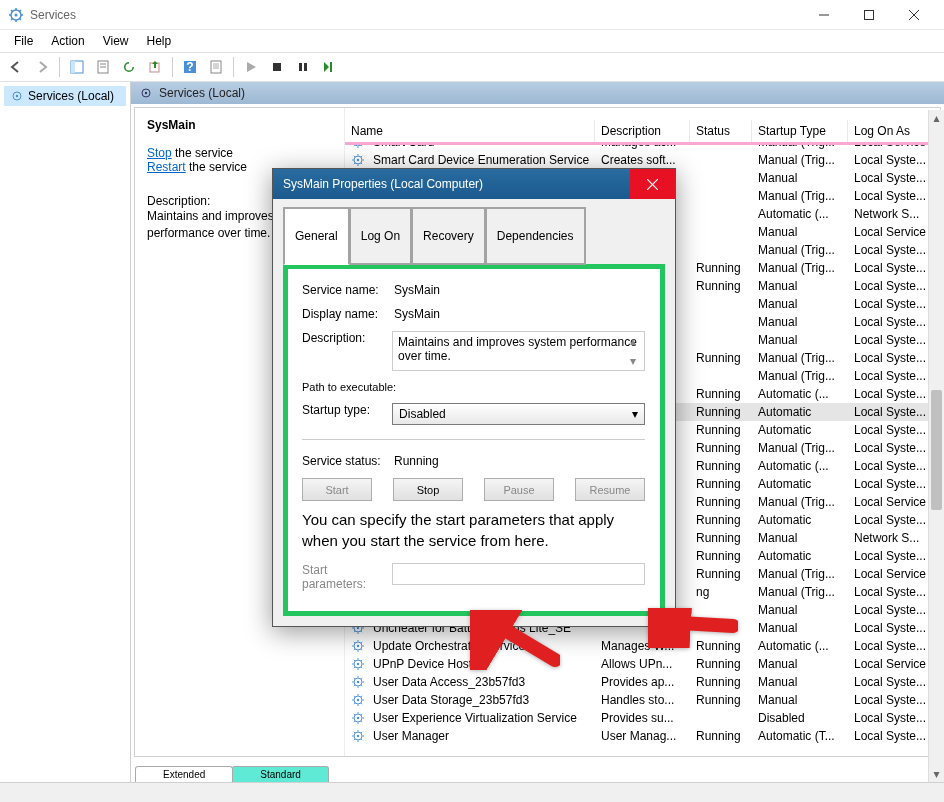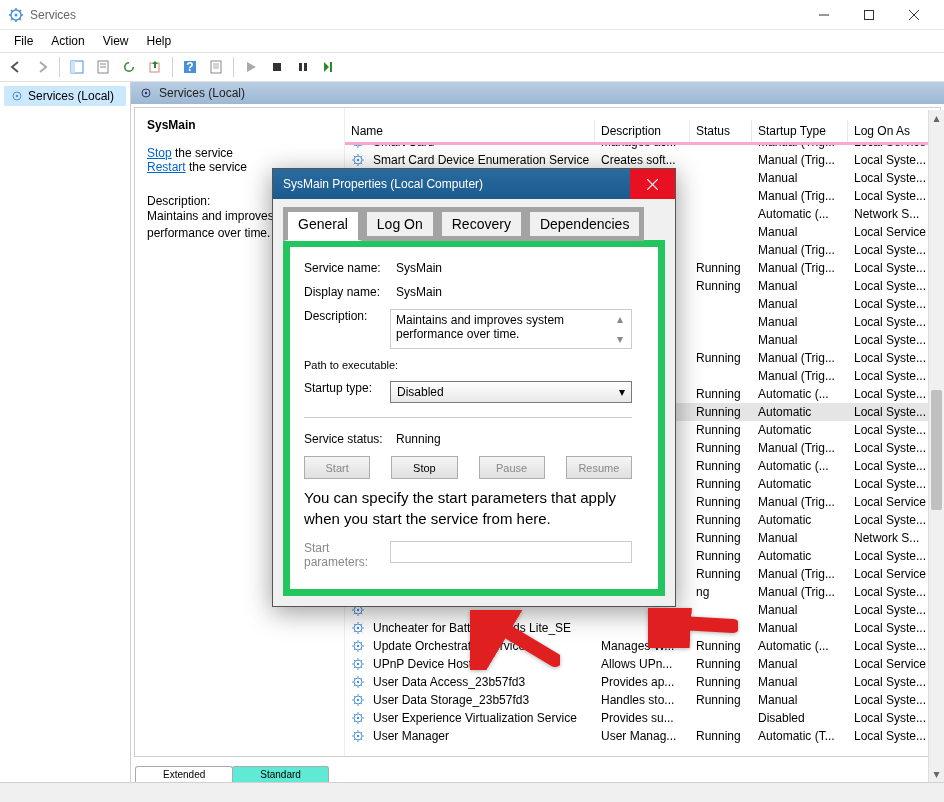--- a/index.html
+++ b/index.html
@@ -54,23 +54,23 @@
 
 
 .statusbar { height:20px; border-top:1px solid #d0d0d0; background:#f0f0f0;}
 
 
 .dialog { position:absolute; left:272px; top:168px; width:404px; background:#f0f0f0; border:1px solid #555; box-shadow:0 5px 25px rgba(0,0,0,0.4); z-index:100;}
 .dlg-title { background:#1b5a8e; background:linear-gradient(#2a6ca0,#1b5a8e); color:#fff; height:30px; display:flex; align-items:center; padding:0 10px;}
 .dlg-title .ttxt { flex:1;}
 .dlg-close { width:45px; height:30px; background:#e81123; color:#fff; display:flex; align-items:center; justify-content:center; margin-right:-10px;}
 .dlg-tabs { display:flex; padding:8px 10px 0 10px; background:#f0f0f0;}
-.dlg-tab { padding:4px 10px; border:5px solid #a3a3a3; background:#f0f0f0; margin-right:-1px; font-size:14px;}
+.dlg-tab { padding:20px 10px; border:2px solid #a3a3a3; background:#f0f0f0; margin-right:-1px; font-size:12px;}
 .dlg-tab.active { background:#fff; border-bottom:1px solid #fff; position:relative; z-index:2;}
-.dlg-panel { background:#fff; margin:0 10px 10px 10px; border:7px solid #22c55e; padding:14px 26px 10px 14px; margin-top:-1px;}
+.dlg-panel { background:#fff; margin:0 10px 10px 10px; border:5px solid #22c55e; padding:14px 15px 10px 14px; margin-top:-1px;}
 .frow { display:flex; margin-bottom:10px; align-items:flex-start;}
 .frow .flabel { width:92px;}
 .frow .fval { flex:1;}
 .descbox { border:1px solid #ccc; padding:3px 5px; height:40px; width:258px; background:#fff; font-size:11px; position:relative;}
 .descbox .scrollers { position:absolute; right:2px; top:2px; bottom:2px; width:12px; display:flex; flex-direction:column; justify-content:space-between; color:#888;}
 .pathline { font-size:11px; margin-bottom:10px;}
 .combo { border:1px solid #7a7a7a; background:linear-gradient(#fff,#e8e8e8); padding:3px 6px; width:258px; display:flex; justify-content:space-between; align-items:center;}
 .hr { border:none; border-top:1px solid #ccc; margin:14px 0;}
 .btnrow { display:flex; gap:21px; margin:8px 0;}
 .btn { width:82px; height:23px; border:1px solid #adadad; background:linear-gradient(#f5f5f5,#e0e0e0); display:flex; align-items:center; justify-content:center; font-size:11px;}

